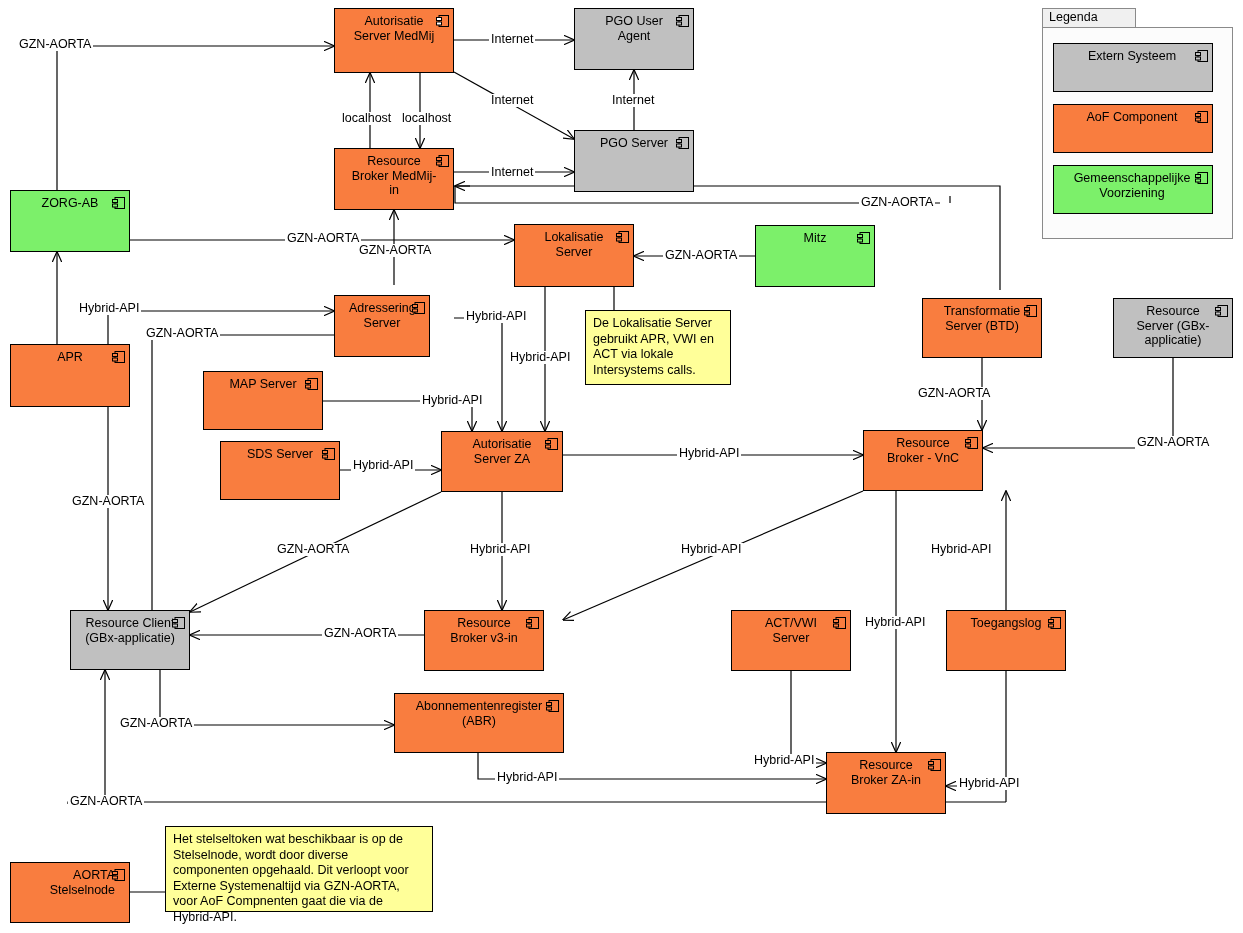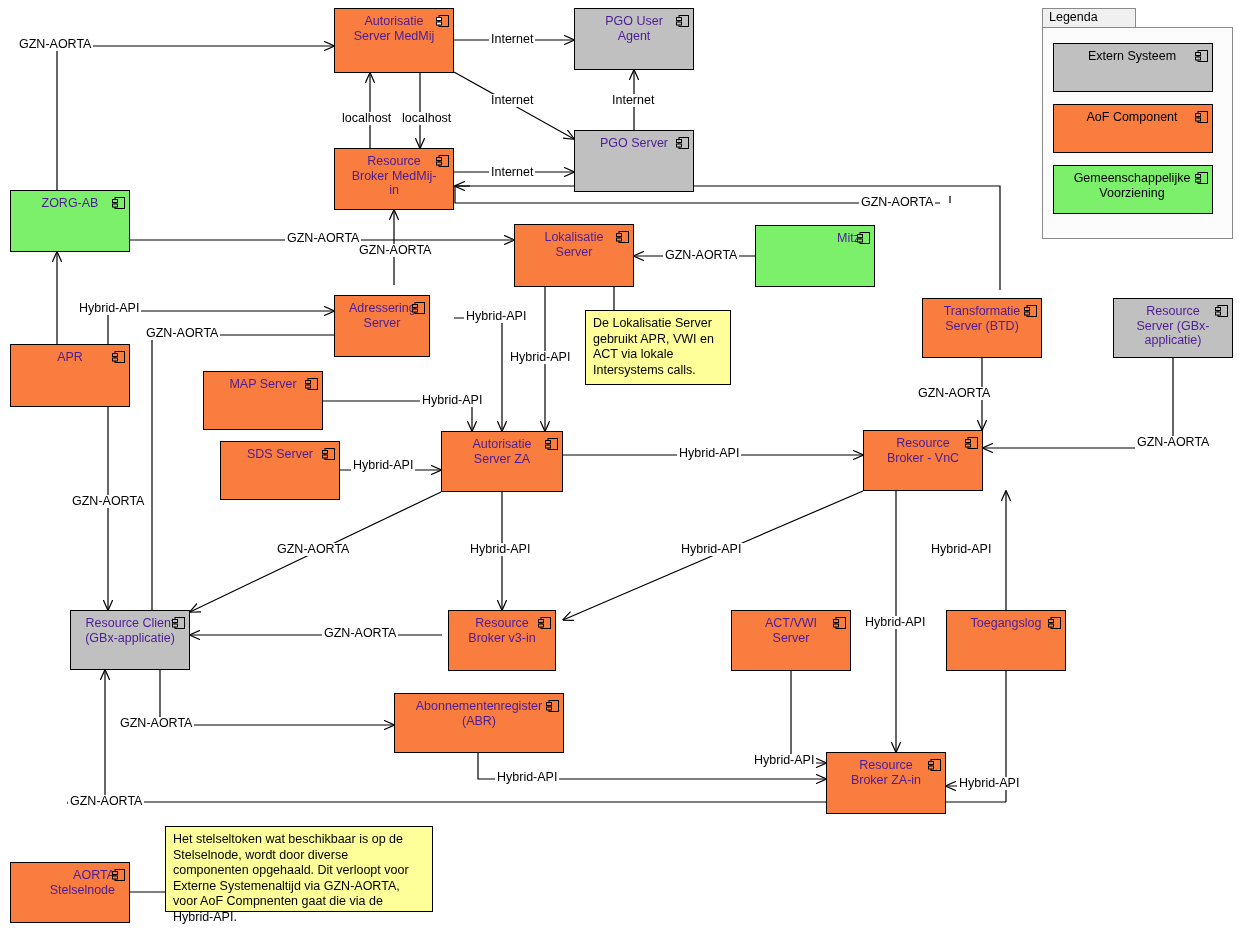--- a/index.html
+++ b/index.html
@@ -26,21 +26,21 @@
     height: 933px;
     pointer-events: none;
   }
   .node {
     position: absolute;
     box-sizing: border-box;
     border: 1px solid #000000;
     text-align: center;
     font-size: 12.5px;
     line-height: 14.5px;
-    color: #4c1d95;
+    color: #000000;
     padding-top: 5px;
     padding-left: 14px;
     padding-right: 14px;
   }
   .node.aof      { background: #f97d3f; }
   .node.extern   { background: #c0c0c0; }
   .node.gv       { background: #7cf06a; }
   .node .label   { display: block; }
   .comp-icon {
     position: absolute;
@@ -243,21 +243,21 @@
 
   <div class="node aof" style="left:514px; top:224px; width:120px; height:63px;">
     <span class="label">Lokalisatie Server</span>
     <svg class="comp-icon" viewBox="0 0 13 12">
       <rect x="3" y="0.5" width="9.5" height="11" fill="none" stroke="#000" stroke-width="1"></rect>
       <rect x="0.5" y="2.5" width="5" height="3" fill="#f97d3f" stroke="#000" stroke-width="1"></rect>
       <rect x="0.5" y="7" width="5" height="3" fill="#f97d3f" stroke="#000" stroke-width="1"></rect>
     </svg>
   </div>
 
-  <div class="node gv" style="left:755px; top:225px; width:120px; height:62px;text-align:right;">
+  <div class="node gv" style="left:755px; top:225px; width:120px; height:62px;">
     <span class="label">Mitz</span>
     <svg class="comp-icon" viewBox="0 0 13 12">
       <rect x="3" y="0.5" width="9.5" height="11" fill="none" stroke="#000" stroke-width="1"></rect>
       <rect x="0.5" y="2.5" width="5" height="3" fill="#7cf06a" stroke="#000" stroke-width="1"></rect>
       <rect x="0.5" y="7" width="5" height="3" fill="#7cf06a" stroke="#000" stroke-width="1"></rect>
     </svg>
   </div>
 
   <div class="node aof" style="left:334px; top:295px; width:96px; height:62px;">
     <span class="label">Adressering Server</span>
@@ -333,21 +333,21 @@
 
   <div class="node extern" style="left:70px; top:610px; width:120px; height:60px;">
     <span class="label">Resource Client (GBx-applicatie)</span>
     <svg class="comp-icon" viewBox="0 0 13 12">
       <rect x="3" y="0.5" width="9.5" height="11" fill="none" stroke="#000" stroke-width="1"></rect>
       <rect x="0.5" y="2.5" width="5" height="3" fill="#c0c0c0" stroke="#000" stroke-width="1"></rect>
       <rect x="0.5" y="7" width="5" height="3" fill="#c0c0c0" stroke="#000" stroke-width="1"></rect>
     </svg>
   </div>
 
-  <div class="node aof" style="left:448px; top:610px; width:108px; height:61px;">
+  <div class="node aof" style="left:424px; top:610px; width:120px; height:61px;">
     <span class="label">Resource Broker v3-in</span>
     <svg class="comp-icon" viewBox="0 0 13 12">
       <rect x="3" y="0.5" width="9.5" height="11" fill="none" stroke="#000" stroke-width="1"></rect>
       <rect x="0.5" y="2.5" width="5" height="3" fill="#f97d3f" stroke="#000" stroke-width="1"></rect>
       <rect x="0.5" y="7" width="5" height="3" fill="#f97d3f" stroke="#000" stroke-width="1"></rect>
     </svg>
   </div>
 
   <div class="node aof" style="left:731px; top:610px; width:120px; height:61px;">
     <span class="label">ACT/VWI Server</span>

